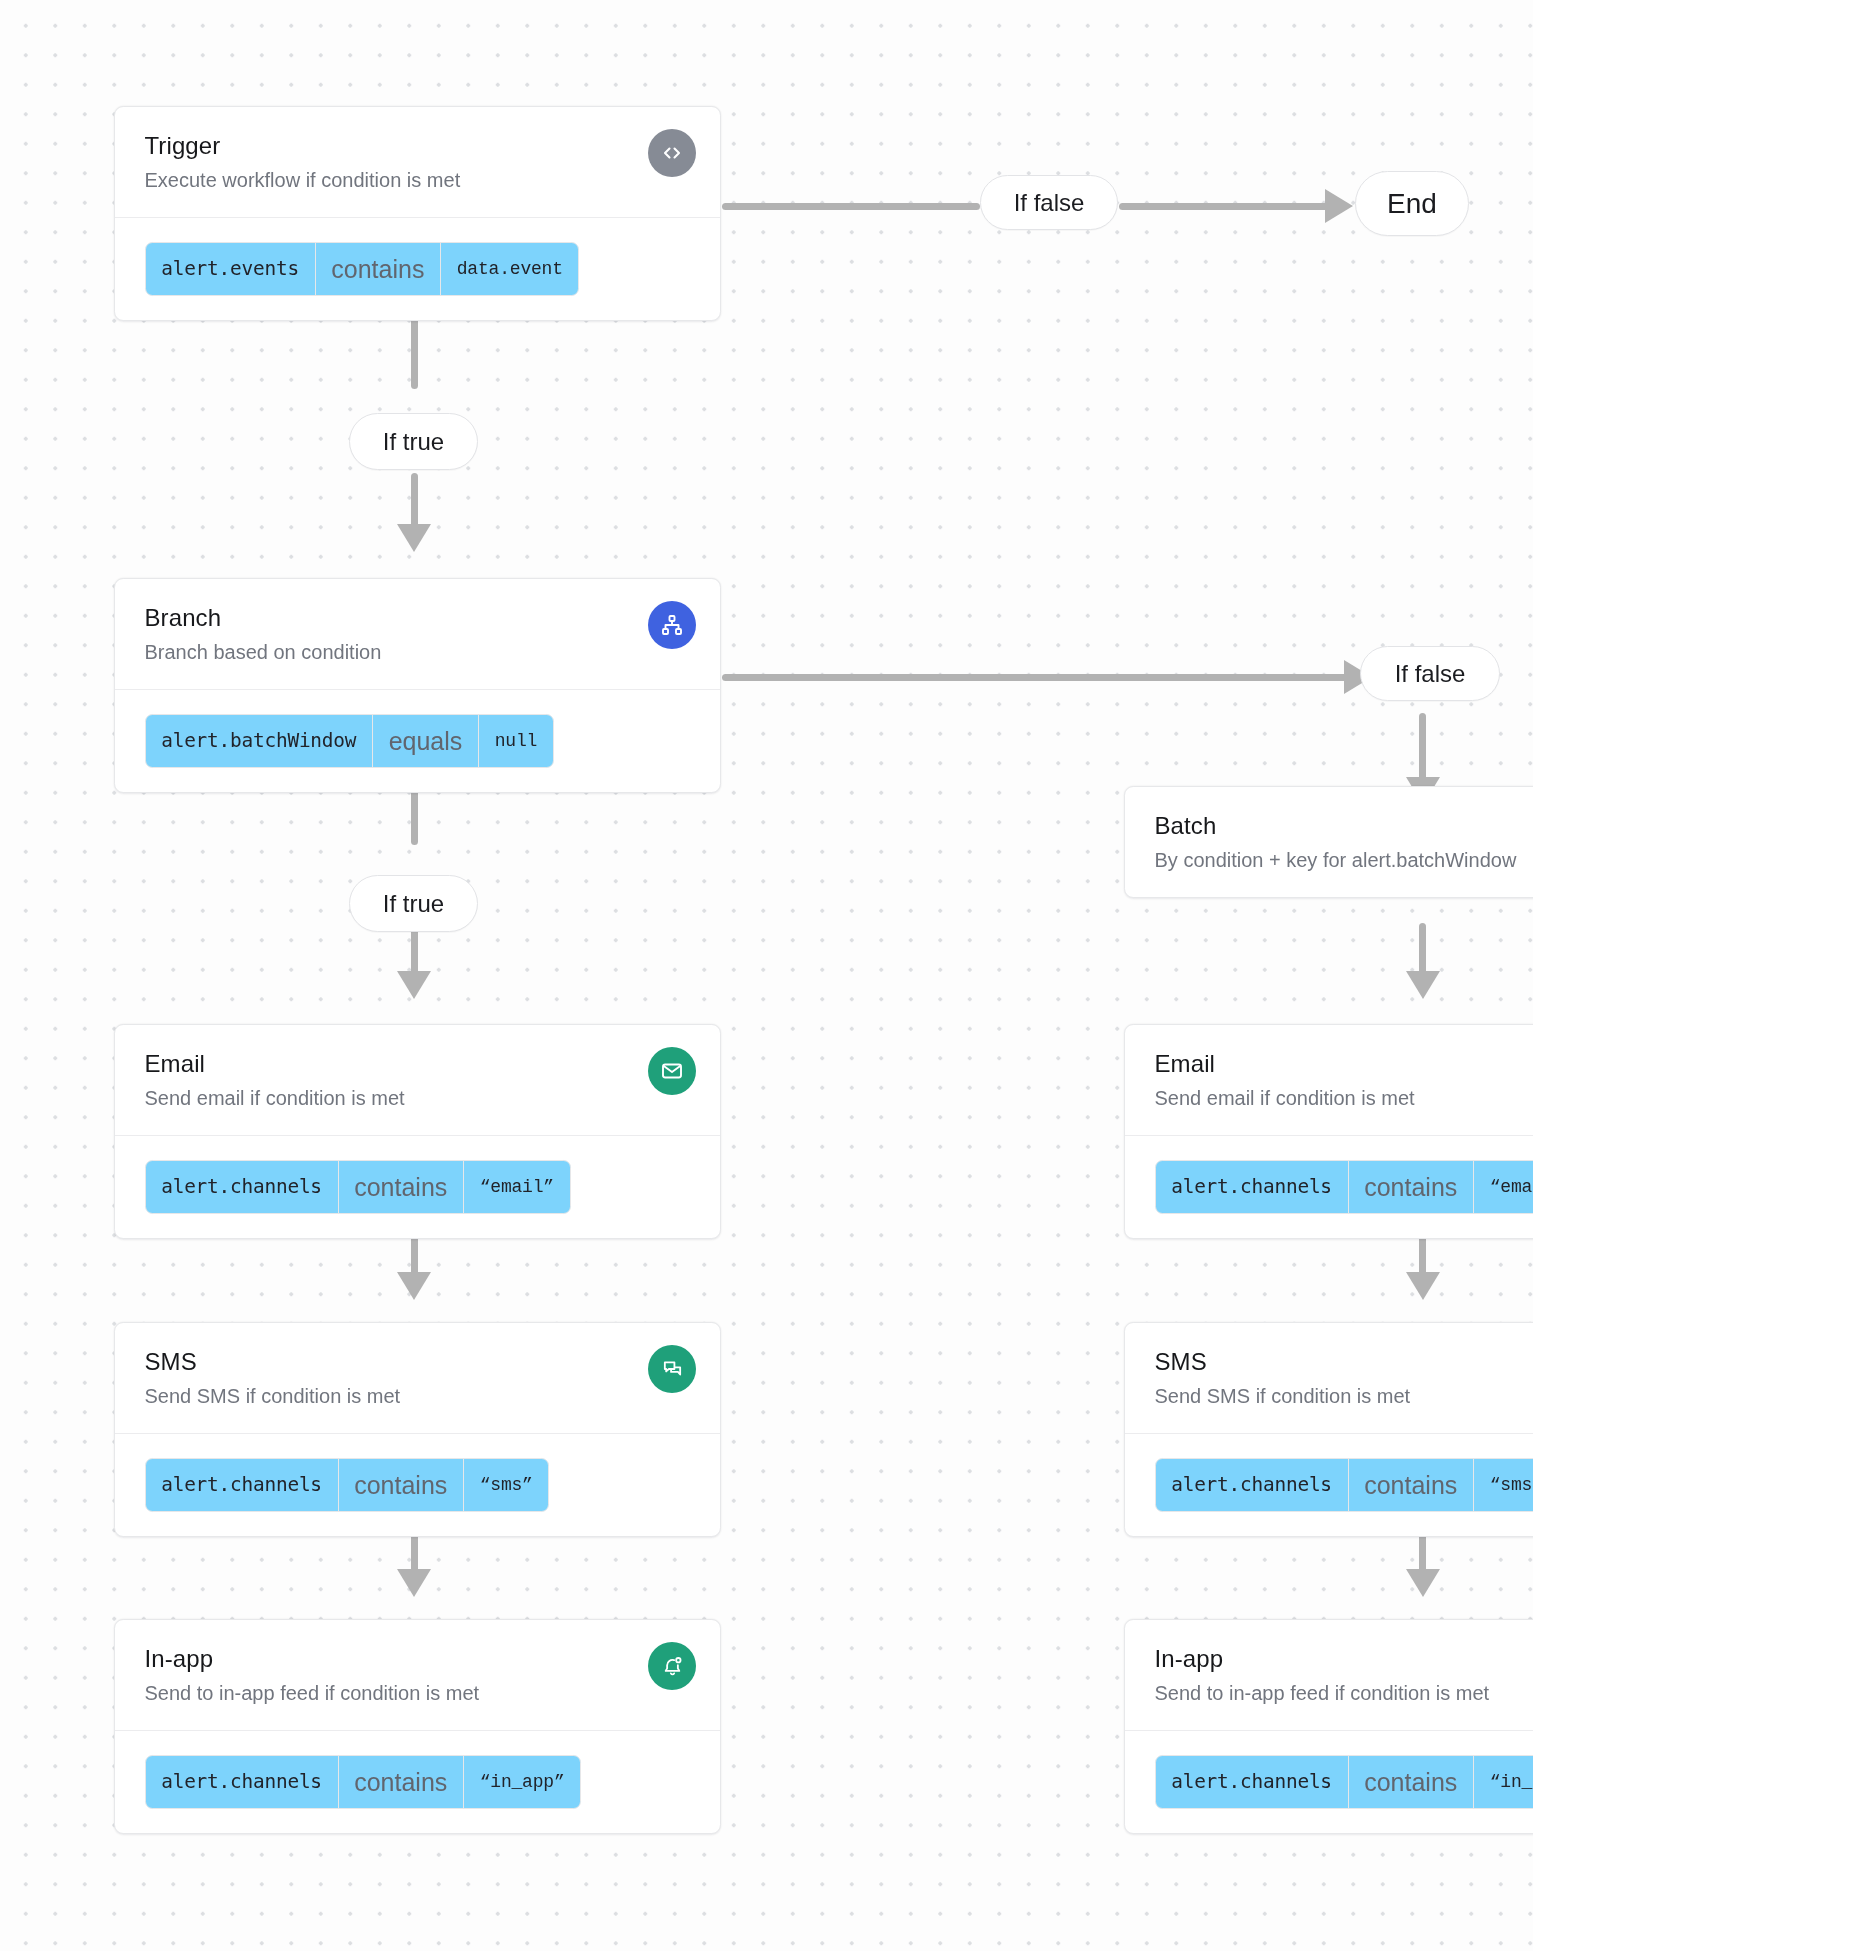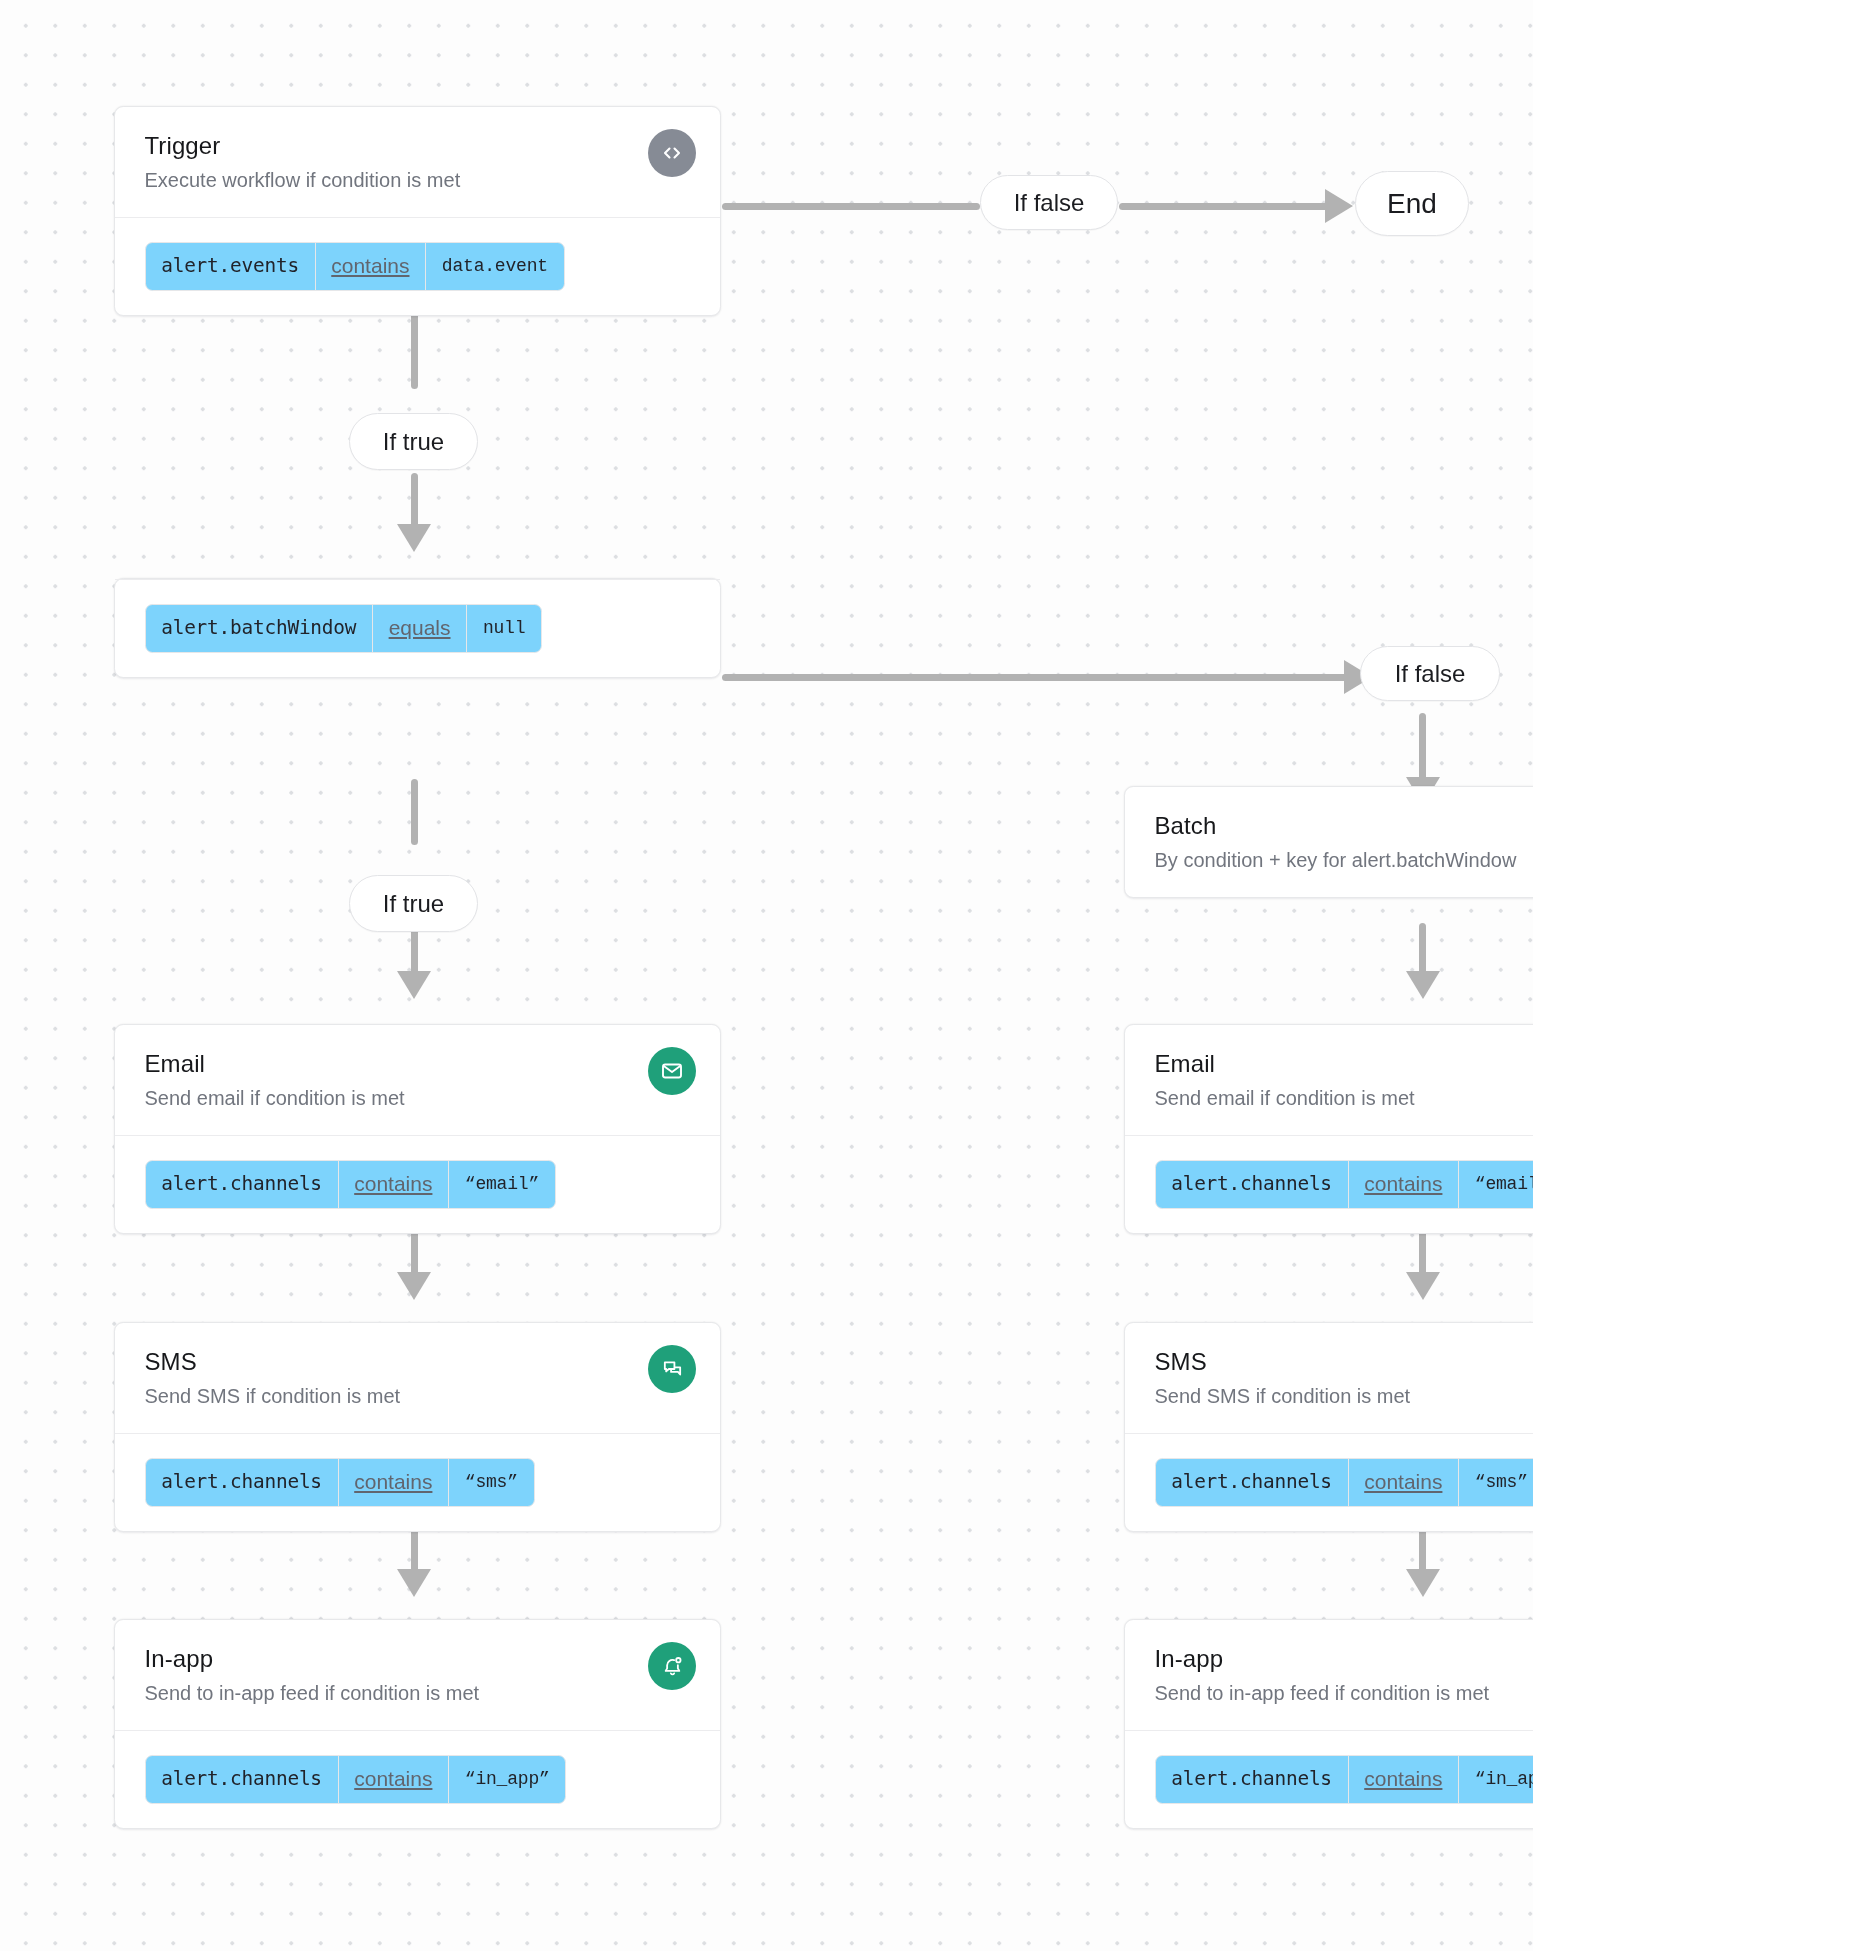--- a/index.html
+++ b/index.html
@@ -93,22 +93,21 @@
     font-family: "DejaVu Sans Mono", monospace;
     color: #21232a;
     font-size: 19.4px;
     letter-spacing: -0.2px;
   }
   .cond .c-op {
     font-family: "Liberation Sans", sans-serif;
     color: #61656e;
     border-left: 0.9px solid #e6e7e9;
     border-right: 0.9px solid #e6e7e9;
-    font-size: 21px;
-    text-decoration: underline;
+    font-size: 25px;
   }
   .cond .c-val {
     font-family: Liberation Mono, monospace;
     color: #21232a;
     font-size: 18px;
     letter-spacing: -0.2px;
   }
 
   
   .pill {
@@ -218,20 +217,33 @@
 
   <div class="pill" style="left:1355px; top:171px; width:114px; height:65px; font-size:28px;">
     <span>End</span>
   </div>
 
   <div class="pill" style="left:349px; top:413px; width:129px; height:57px;">
     <span>If true</span>
   </div>
 
   <div class="node" style="left:114px; top:578px; width:607px;">
+    <div class="node-head">
+      <div class="node-title">Branch</div>
+      <div class="node-sub">Branch based on condition</div>
+      <div class="icon-bubble" style="background:#3f62e0;">
+        <svg width="24" height="24" viewBox="0 0 24 24" fill="none" stroke="#ffffff" stroke-width="1.9" stroke-linecap="round" stroke-linejoin="round">
+          <rect x="9.5" y="3" width="5" height="5" rx="1"></rect>
+          <rect x="3" y="16" width="5" height="5" rx="1"></rect>
+          <rect x="16" y="16" width="5" height="5" rx="1"></rect>
+          <path d="M12 8v4"></path>
+          <path d="M5.5 16v-4h13v4"></path>
+        </svg>
+      </div>
+    </div>
     <div class="node-divider"></div>
     <div class="node-body">
       <div class="cond">
         <span class="c-field">alert.batchWindow</span>
         <span class="c-op">equals</span>
         <span class="c-val">null</span>
       </div>
     </div>
   </div>
 

